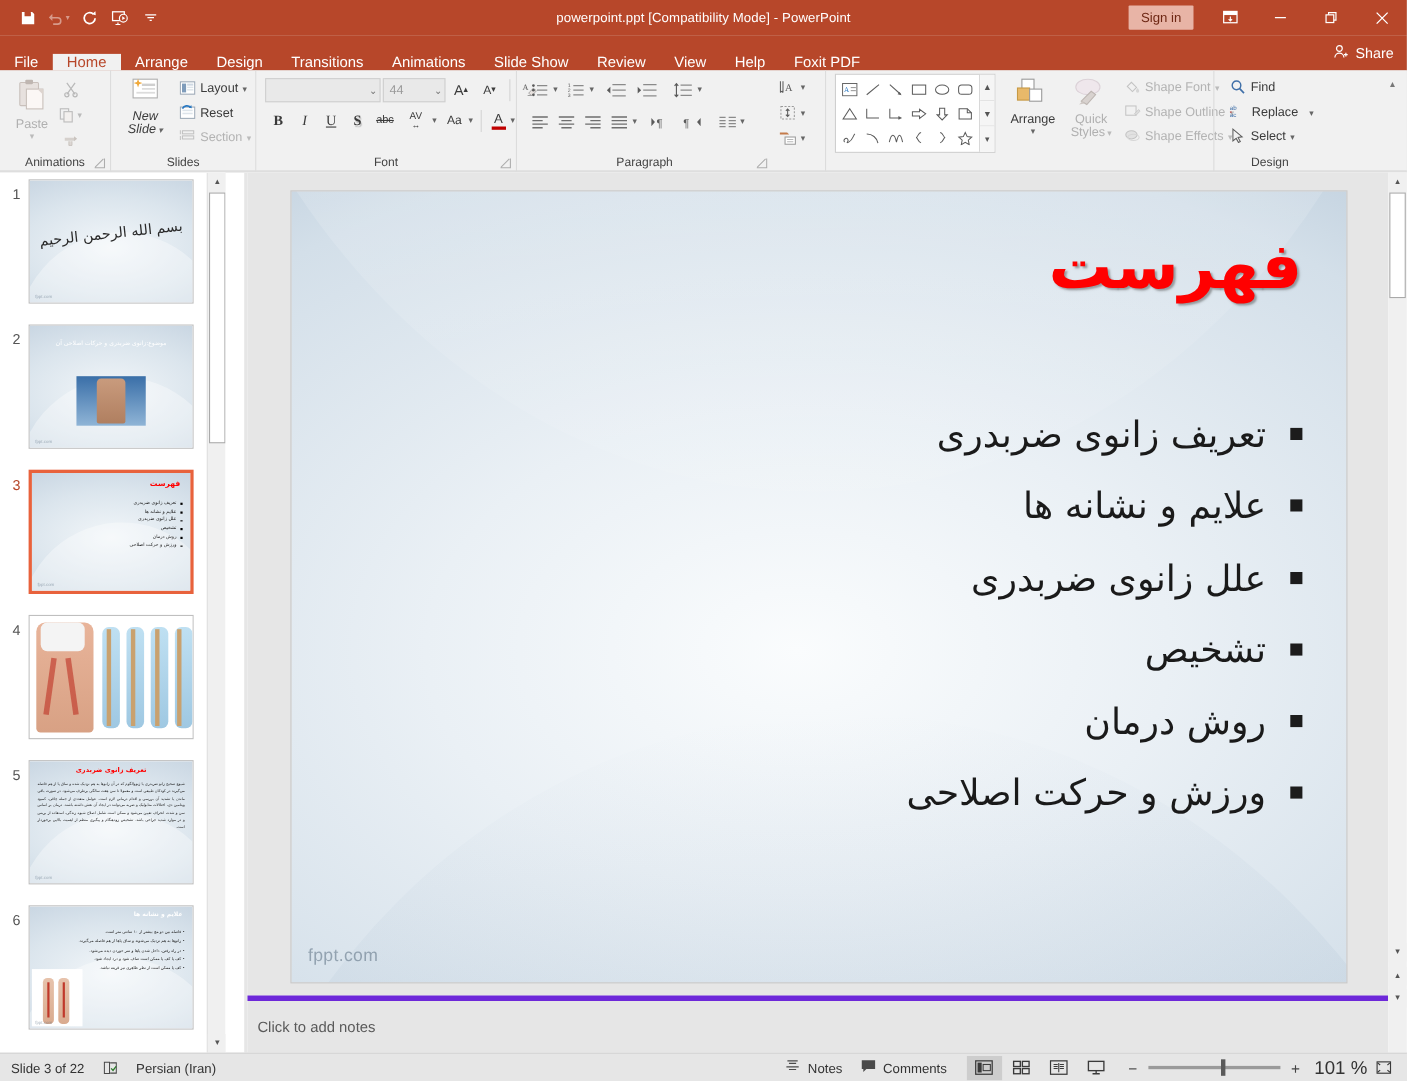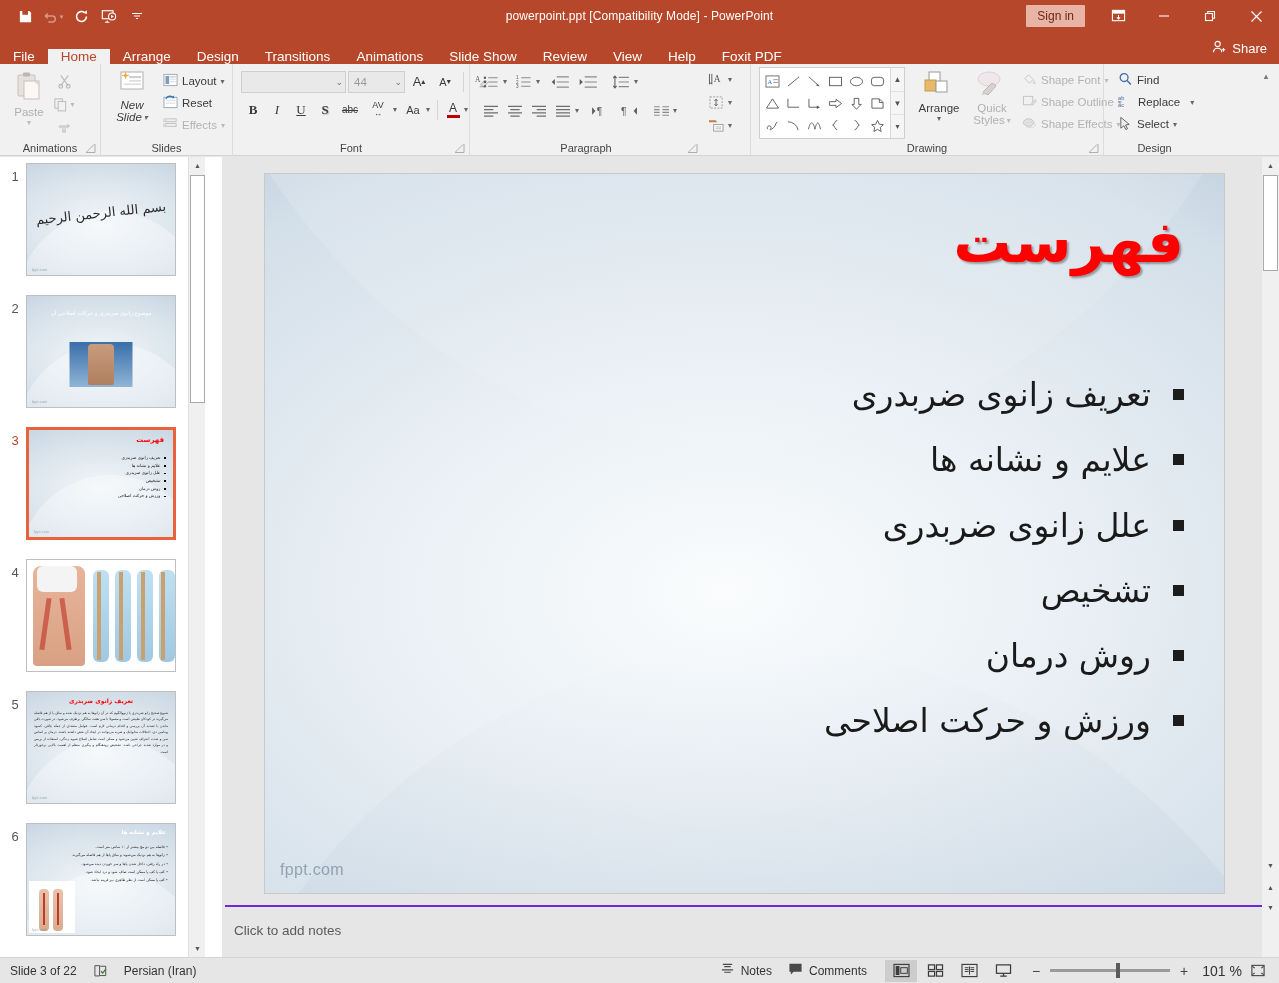--- a/index.html
+++ b/index.html
@@ -236,21 +236,21 @@
     font-size: 16px; color: rgba(90,110,128,.55); letter-spacing: .3px;
   }
 
   .stage-scroll {
     position: absolute; right: 0; top: 0; width: 17px; height: 800px; background: #f0f0f0;
   }
 
   
   .notes {
     position: absolute; left: 225px; top: 748px; width: 1037px; height: 52px;
-    background: #e6e6e6; border-top: 2px solid #6d28d9;
+    background: #e6e6e6; border-top: 5px solid #6d28d9;
   }
   .notes-text {
     position: absolute; left: 9px; top: 16px; font-size: 13.5px; color: #5a5a5a; cursor: text;
   }
 
   
   .status {
     position: absolute; left: 0; bottom: 0; width: 1279px; height: 26px;
     background: #e6e6e6; border-top: 1px solid #d4d4d4;
     display: flex; align-items: center; font-size: 12px; color: #333;
@@ -260,21 +260,21 @@
   .st-right { margin-left: auto; display: flex; align-items: center; gap: 2px; padding-right: 8px; }
   .viewbtn {
     width: 32px; height: 22px; display: flex; align-items: center; justify-content: center;
     cursor: pointer; color: #333;
   }
   .viewbtn.active { background: #cdcdcd; }
   .zoomslider { display: flex; align-items: center; gap: 7px; padding: 0 8px; }
   .zs-track { position: relative; width: 120px; height: 3px; background: #9a9a9a; }
   .zs-handle { position: absolute; left: 66px; top: -6px; width: 4px; height: 15px; background: #5a5a5a; cursor: pointer; }
   .zs-btn { cursor: pointer; font-size: 14px; color: #444; width: 14px; text-align: center; }
-  .zoompct { min-width: 42px; text-align: center; font-size: 14px; cursor: pointer; }
+  .zoompct { min-width: 42px; text-align: left; font-size: 17px; cursor: pointer; }
   .fitbtn { width: 26px; height: 22px; display: flex; align-items: center; justify-content: center; cursor: pointer; }
 </style>
 </head>
 <body>
 
 <div class="app">
 
   <div class="titlebar">
     <div class="qat">
       <div class="qat-btn" title="Save">
@@ -462,21 +462,21 @@
             <span>Reset</span>
           </div>
           <div class="smallbtn disabled">
             <span>
               <svg width="15" height="14" viewBox="0 0 16 15">
                   <rect x="3" y="2" width="11" height="3" fill="none" stroke="#c0c0c0"></rect>
                   <rect x="3" y="7" width="11" height="3" fill="none" stroke="#c0c0c0"></rect>
                   <path d="M1 1.5v4M1 7v4" stroke="#c9c9c9" stroke-width="1.2"></path>
                 </svg>
             </span>
-            <span>Effects</span>
+            <span>Section</span>
             <span class="caret dim">▾</span>
           </div>
         </div>
       </div>
       <div class="rlabel">Slides</div>
     </div>
 
     <div class="rgroup g-font" style="width:237px;">
       <div class="rbody" style="flex-direction:column;padding-left:8px;">
         <div class="fontrow1">
@@ -837,28 +837,20 @@
             <span>
               <svg width="15" height="14" viewBox="0 0 16 15">
                   <ellipse cx="7" cy="7" rx="5.5" ry="4" fill="#e2e2e2" stroke="#c3c3c3"></ellipse>
                   <ellipse cx="9" cy="9.5" rx="5.5" ry="3" fill="none" stroke="#d6d6d6"></ellipse>
                 </svg>
             </span>
             <span>Shape Effects</span>
             <span class="caret dim">▾</span>
           </div>
         </div>
-      </div>
-      <div class="rlabel">
-        <span>Drawing</span>
-        <span class="dlg">
-          <svg width="11" height="11" viewBox="0 0 11 11">
-              <path d="M1 9.5h9V1M1.5 9L9 1.5" stroke="#777" stroke-width="1" fill="none"></path>
-            </svg>
-        </span>
       </div>
     </div>
 
     <div class="rgroup g-editing" style="width:102px;">
       <div class="rbody">
         <div style="display:flex;flex-direction:column;padding-top:2px;padding-left:4px;">
           <div class="smallbtn">
             <span>
               <svg width="15" height="14" viewBox="0 0 16 15">
                   <circle cx="6.5" cy="6" r="4.2" fill="none" stroke="#3f6fa8" stroke-width="1.4"></circle>

